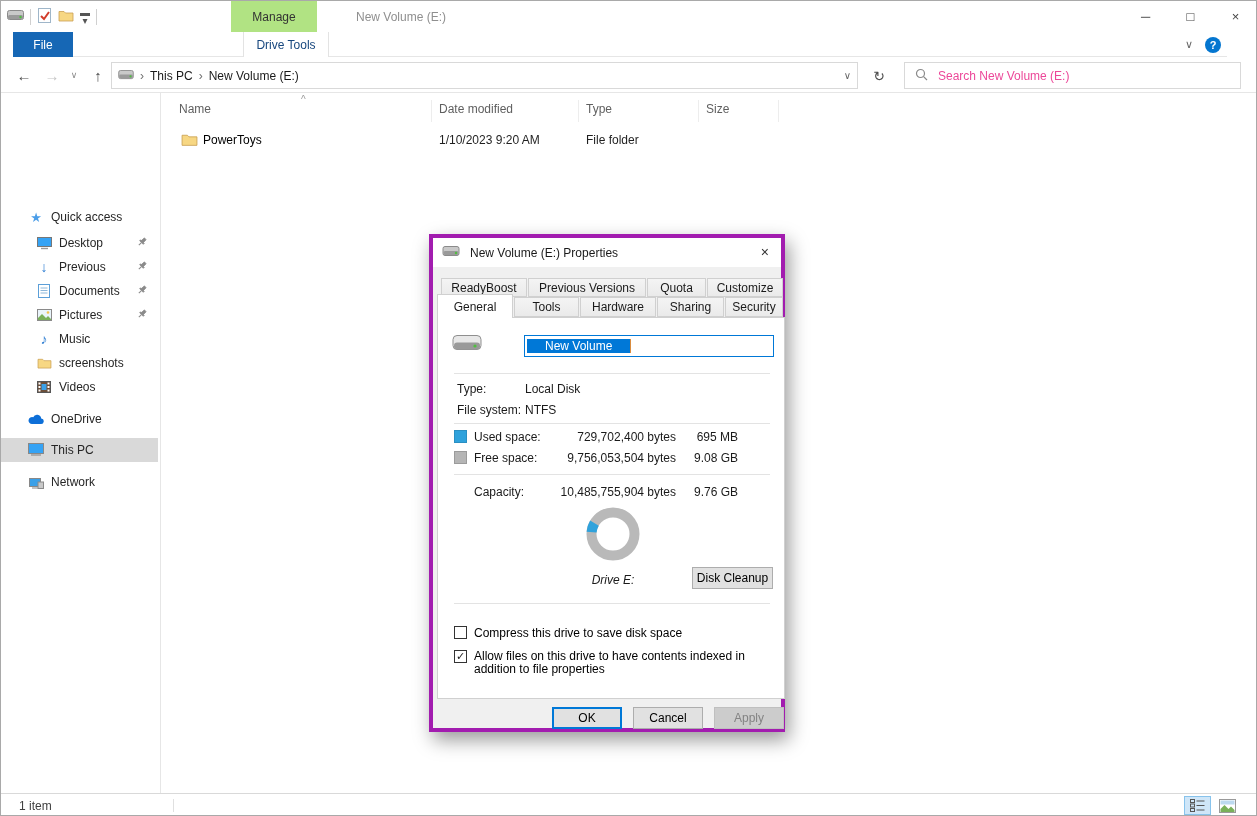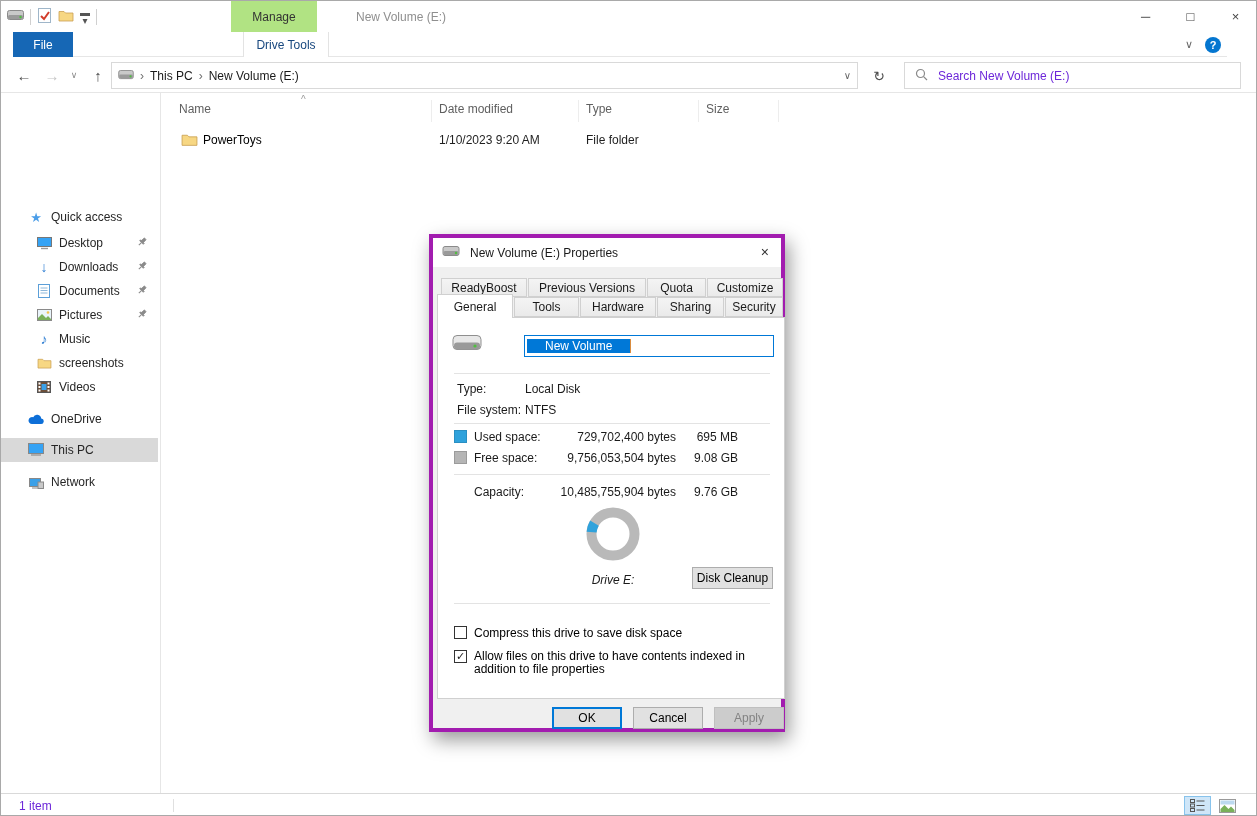--- a/index.html
+++ b/index.html
@@ -26,42 +26,42 @@
   .collapse-ic { color:#666; font-size:11px; }
   .help-ic { width:16px; height:16px; border-radius:50%; background:#0476d0; color:#fff; font-weight:bold; font-size:11px; display:flex; align-items:center; justify-content:center; }
 
   
   .navbar { left:0; top:56px; width:1257px; height:36px; background:#fff; border-bottom:1px solid #e6e6e6; }
   .navic { top:0; height:36px; display:flex; align-items:center; justify-content:center; font-size:15px; color:#4d4d4d; }
   .addressbox { left:110px; top:5px; width:747px; height:27px; border:1px solid #d9d9d9; background:#fff; display:flex; align-items:center; padding:0 6px; gap:6px; }
   .crumb-sep { color:#707070; font-size:12px; }
   .addr-chevron { margin-left:auto; color:#666; font-size:10px; }
   .refreshbtn { left:862px; top:5px; width:32px; height:27px; display:flex; align-items:center; justify-content:center; color:#4d4d4d; font-size:14px; }
-  .searchbox { left:903px; top:5px; width:337px; height:27px; border:1px solid #d9d9d9; background:#fff; display:flex; align-items:center; padding:0 10px; gap:10px; color:#6d28d9; }
+  .searchbox { left:903px; top:5px; width:337px; height:27px; border:1px solid #d9d9d9; background:#fff; display:flex; align-items:center; padding:0 10px; gap:10px; color:#ec4899; }
 
   
   .sidebar { left:0; top:92px; width:160px; height:700px; background:#fff; border-right:1px solid #e6e6e6; }
   .side-item { position:absolute; left:0; width:157px; height:24px; display:flex; align-items:center; color:#262626; }
   .side-item .ic { width:16px; display:flex; justify-content:center; }
   .side-item.rooti { padding-left:27px; }
   .side-item.child { padding-left:35px; }
   .side-item .lbl { margin-left:7px; }
   .side-item.selected { background:#d9d9d9; }
   .pin { position:absolute; right:10px; top:5px; }
 
   
   .hdr-label { position:absolute; top:101px; color:#5f5f5f; }
   .hdr-sep { position:absolute; top:99px; width:1px; height:22px; background:#ededed; }
   .sort-caret { position:absolute; left:300px; top:93px; color:#9a9a9a; font-size:10px; }
   .file-row-name { position:absolute; left:202px; top:132px; color:#000; }
   .file-row-cell { position:absolute; top:132px; color:#1f1f1f; }
 
   
   .statusbar { left:0; top:792px; width:1257px; height:24px; background:#fff; border-top:1px solid #d9d9d9; }
-  .status-count { left:18px; top:0; height:23px; display:flex; align-items:center; color:#6d28d9; }
+  .status-count { left:18px; top:0; height:23px; display:flex; align-items:center; color:#404040; }
   .status-sep { left:172px; top:5px; width:1px; height:13px; background:#e0e0e0; }
   .viewbtn { top:2px; width:27px; height:19px; display:flex; align-items:center; justify-content:center; }
   .viewbtn.active { background:#cfe6f8; border:1px solid #88c3ec; }
 
   
   .dialog { left:428px; top:233px; width:356px; height:498px; background:#f0f0f0; border:4px solid #a21caf; box-shadow:4px 8px 18px rgba(0,0,0,.4); }
   .dlg-title { left:0; top:0; width:100%; height:29px; background:#fff; display:flex; align-items:center; padding:0 9px; gap:10px; }
   .dlg-close { position:absolute; right:12px; top:6px; font-size:14px; color:#333; }
   .tabb { position:absolute; height:19px; top:40px; background:linear-gradient(#f4f4f4,#eaeaea); border:1px solid #d0d0d0; display:flex; align-items:center; justify-content:center; color:#1a1a1a; }
   .tabf { position:absolute; height:20px; top:59px; background:linear-gradient(#f4f4f4,#eaeaea); border:1px solid #d0d0d0; display:flex; align-items:center; justify-content:center; color:#1a1a1a; }
@@ -170,21 +170,21 @@
       <span class="pin"><svg width="12" height="12" viewBox="0 0 16 16">
             <g transform="rotate(45 8 8)" fill="#8a8a8a" stroke="#8a8a8a">
               <rect x="6.2" y="1.8" width="3.6" height="5.8" rx="1"></rect>
               <rect x="4.6" y="7.2" width="6.8" height="1.8"></rect>
               <line x1="8" y1="9" x2="8" y2="14" stroke-width="1.4"></line>
             </g>
           </svg></span>
     </div>
     <div class="side-item child" style="top:162px;">
       <span class="ic" style="color:#2d7dd2;font-weight:bold;font-size:14px;">↓</span>
-      <span class="lbl">Downloads</span>
+      <span class="lbl">Previous</span>
       <span class="pin"><svg width="12" height="12" viewBox="0 0 16 16">
             <g transform="rotate(45 8 8)" fill="#8a8a8a" stroke="#8a8a8a">
               <rect x="6.2" y="1.8" width="3.6" height="5.8" rx="1"></rect>
               <rect x="4.6" y="7.2" width="6.8" height="1.8"></rect>
               <line x1="8" y1="9" x2="8" y2="14" stroke-width="1.4"></line>
             </g>
           </svg></span>
     </div>
     <div class="side-item child" style="top:186px;">
       <span class="ic">

